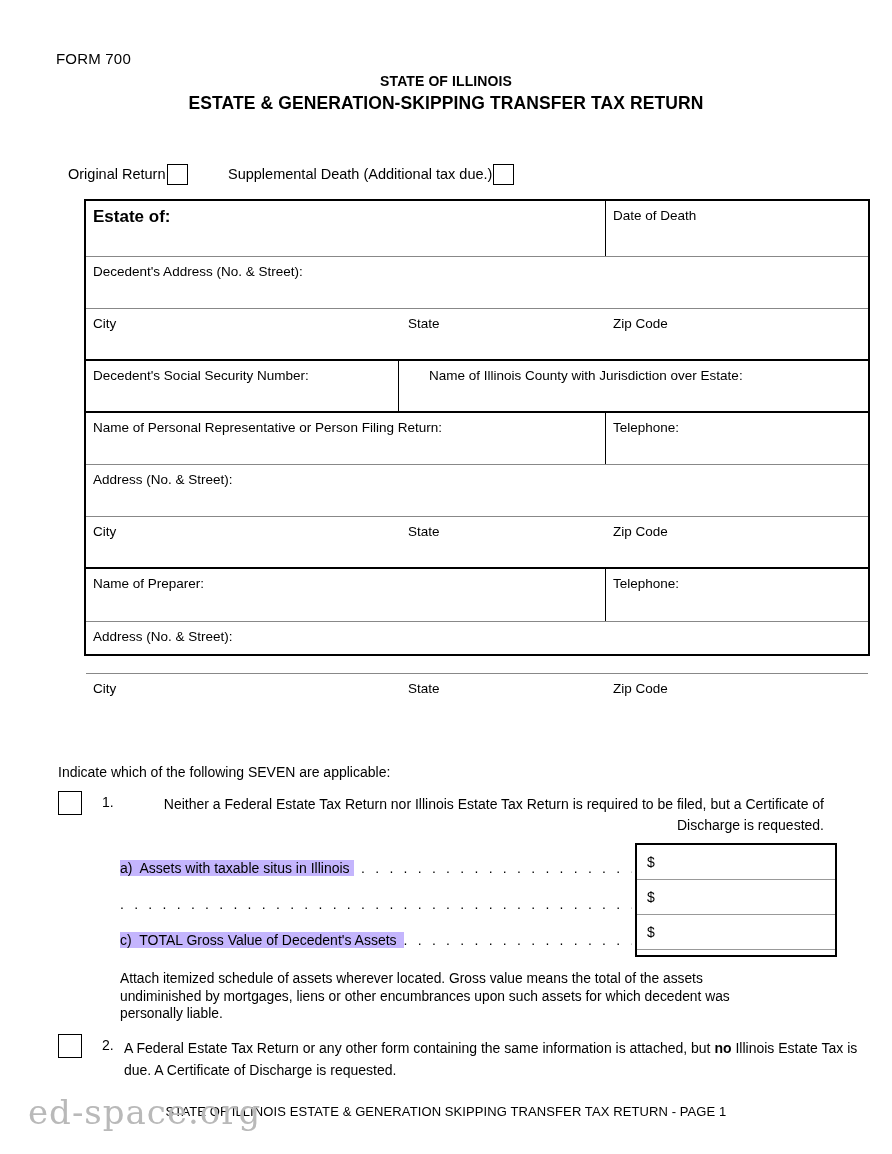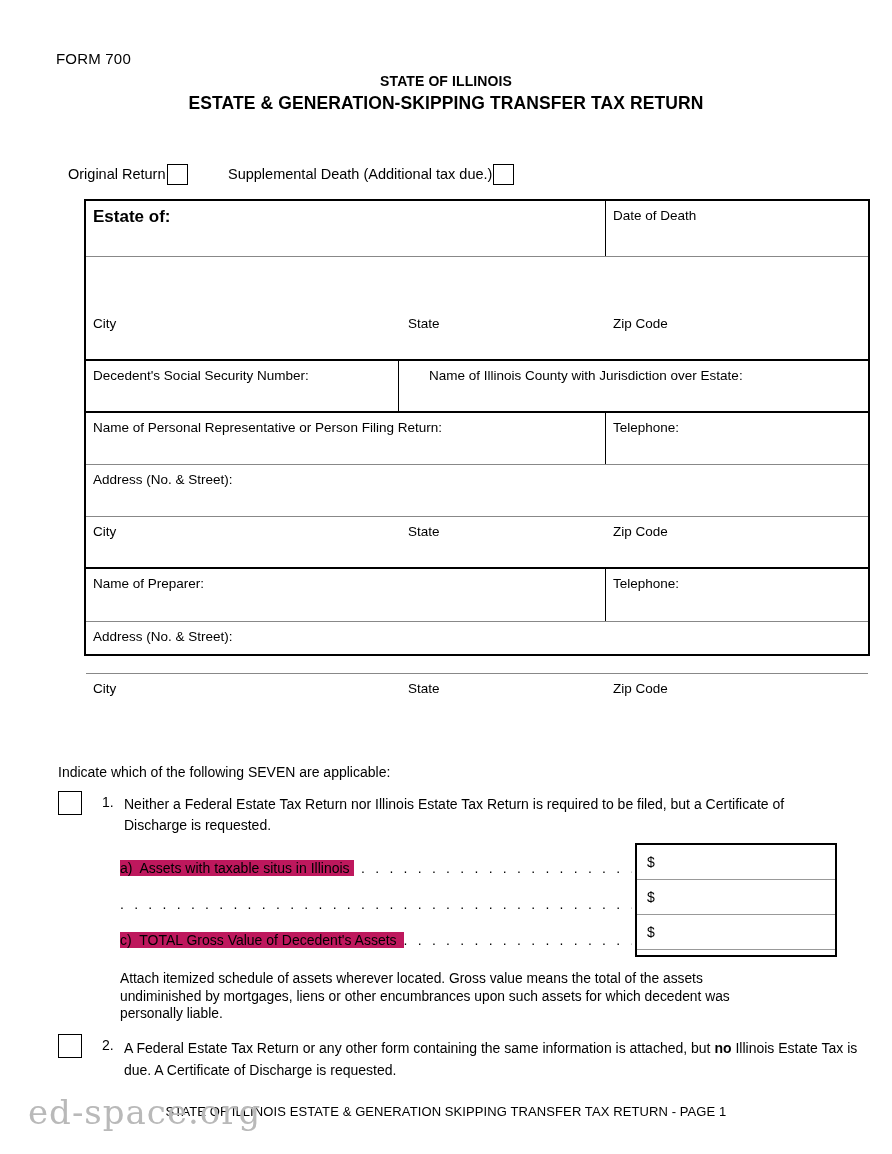--- a/index.html
+++ b/index.html
@@ -147,42 +147,42 @@
   .item .item-text {
     position: absolute;
     left: 66px;
     top: 3px;
     font-size: 14px;
     line-height: 21px;
   }
   .item .item-text b { font-weight: bold; }
 
   #item-1 { top: 791px; }
-  #item-1 .item-text { width: 700px; }
+  #item-1 .item-text { width: 700px; text-align: right; }
   #item-2 { top: 1034px; }
   #item-2 .item-text { width: 760px; line-height: 22px; }
 
   
   .abc-list {
     position: absolute;
     left: 120px;
     top: 853px;
     width: 512px;
   }
   .abc-line {
     position: relative;
     height: 36px;
     font-size: 14px;
   }
   .abc-line .lbl {
     position: absolute;
     left: 0;
     top: 7px;
     white-space: nowrap;
-    background: #be185d;
+    background: #c4b5fd;
     padding-right: 4px;
     z-index: 2;
   }
   .abc-line .leader {
     position: absolute;
     left: 0;
     right: 0;
     top: 7px;
     overflow: hidden;
     white-space: nowrap;
@@ -281,20 +281,25 @@
 
     <div class="row" style="top:0; height:56px;">
       <div class="cell bold" style="left:0; width:519px;">
         <span>Estate of:</span>
       </div>
       <div class="cell divider-left" style="left:519px; width:263px;">
         <span>Date of Death</span>
       </div>
     </div>
 
+    <div class="row" style="top:56px; height:52px;">
+      <div class="cell" style="left:0; width:782px;">
+        <span>Decedent's Address (No. &amp; Street):</span>
+      </div>
+    </div>
 
     <div class="row thick" style="top:108px; height:52px;">
       <div class="cell" style="left:0; width:315px;">
         <span>City</span>
       </div>
       <div class="cell" style="left:315px; width:205px;">
         <span>State</span>
       </div>
       <div class="cell" style="left:520px; width:262px;">
         <span>Zip Code</span>

